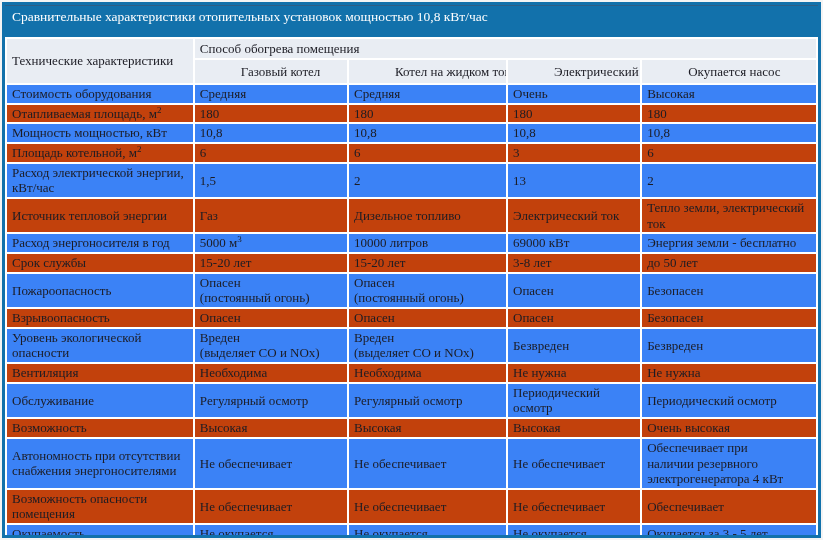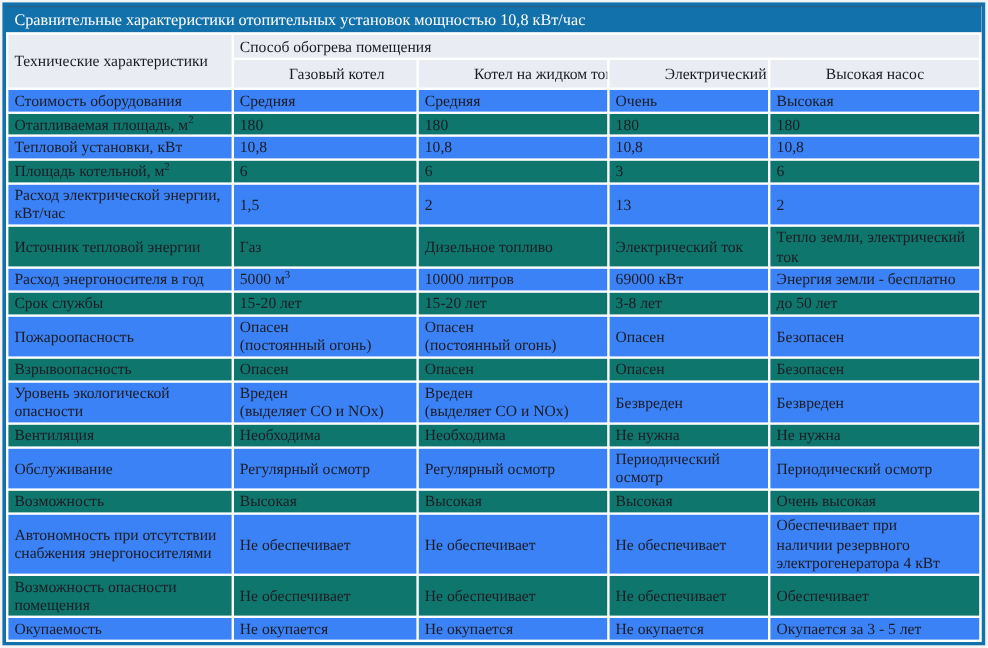--- a/index.html
+++ b/index.html
@@ -12,21 +12,21 @@
     box-sizing: border-box;
     width: 819px;
     height: 536px;
     margin: 2px 0 0 2px;
     border: 3px solid #1271ab;
     background: #ffffff;
     overflow: hidden;
   }
   .title-bar {
     box-sizing: border-box;
-    height: 22px;
+    height: 32px;
     line-height: 21px;
     background: #1271ab;
     border-top: 1px solid #2d5e86;
     color: #ffffff;
     font-size: 13.5px;
     padding: 0 0 0 7px;
     white-space: nowrap;
     overflow: hidden;
   }
   table.cmp {
@@ -46,21 +46,21 @@
     padding: 1px 5px;
     line-height: 15.5px;
     white-space: pre-line;
     overflow: hidden;
   }
   thead th { background: #e9edf3; }
   th.group-header { text-align: center; height: 17px; margin-left: 24px; }
   thead th.type-col { white-space: nowrap; height: 21px; padding-left: 46px; }
   th.corner { vertical-align: middle; }
   tbody tr.dark  th, tbody tr.dark  td { background: #3b82f6; }
-  tbody tr.light th, tbody tr.light td { background: #0f766e; }
+  tbody tr.light th, tbody tr.light td { background: #c2410c; }
   sup { font-size: 9px; line-height: 0; }
 </style>
 </head>
 <body>
 
 <div class="frame">
   <div class="title-bar">Сравнительные характеристики отопительных установок мощностью 10,8 кВт/час</div>
   <table class="cmp">
     <colgroup>
       <col style="width:23.2%">
@@ -71,40 +71,40 @@
     </colgroup>
     <thead>
       <tr>
         <th rowspan="2" class="corner">Технические характеристики</th>
         <th colspan="4" class="group-header">Способ обогрева помещения</th>
       </tr>
       <tr id="col-header-row">
           <th class="type-col">Газовый котел</th>
           <th class="type-col">Котел на жидком топливе</th>
           <th class="type-col">Электрический котел</th>
-          <th class="type-col">Высокая насос</th>
+          <th class="type-col">Окупается насос</th>
         </tr>
     </thead>
     <tbody id="table-body">
         <tr class="dark">
           <th>Стоимость оборудования</th>
           <td>Средняя</td>
           <td>Средняя</td>
           <td>Очень</td>
           <td>Высокая</td>
         </tr>
         <tr class="light">
           <th>Отапливаемая площадь, м<sup>2</sup></th>
           <td>180</td>
           <td>180</td>
           <td>180</td>
           <td>180</td>
         </tr>
         <tr class="dark">
-          <th>Тепловой установки, кВт</th>
+          <th>Мощность мощностью, кВт</th>
           <td>10,8</td>
           <td>10,8</td>
           <td>10,8</td>
           <td>10,8</td>
         </tr>
         <tr class="light">
           <th>Площадь котельной, м<sup>2</sup></th>
           <td>6</td>
           <td>6</td>
           <td>3</td>

